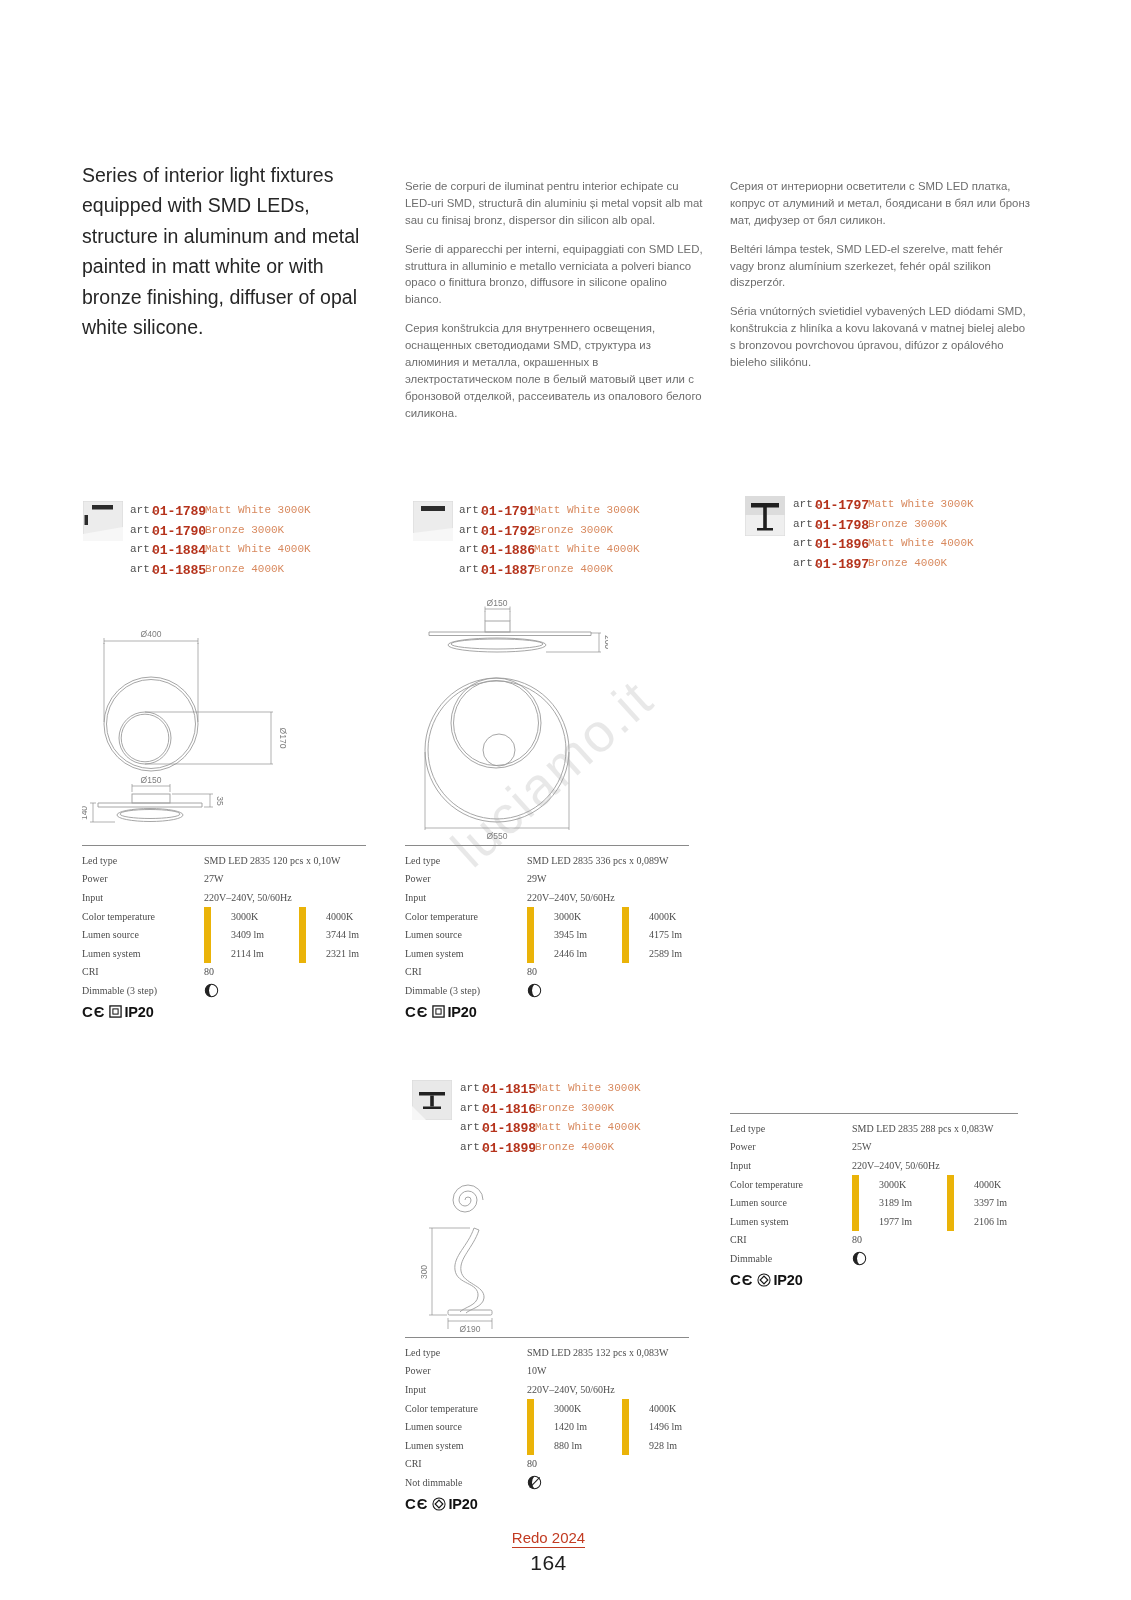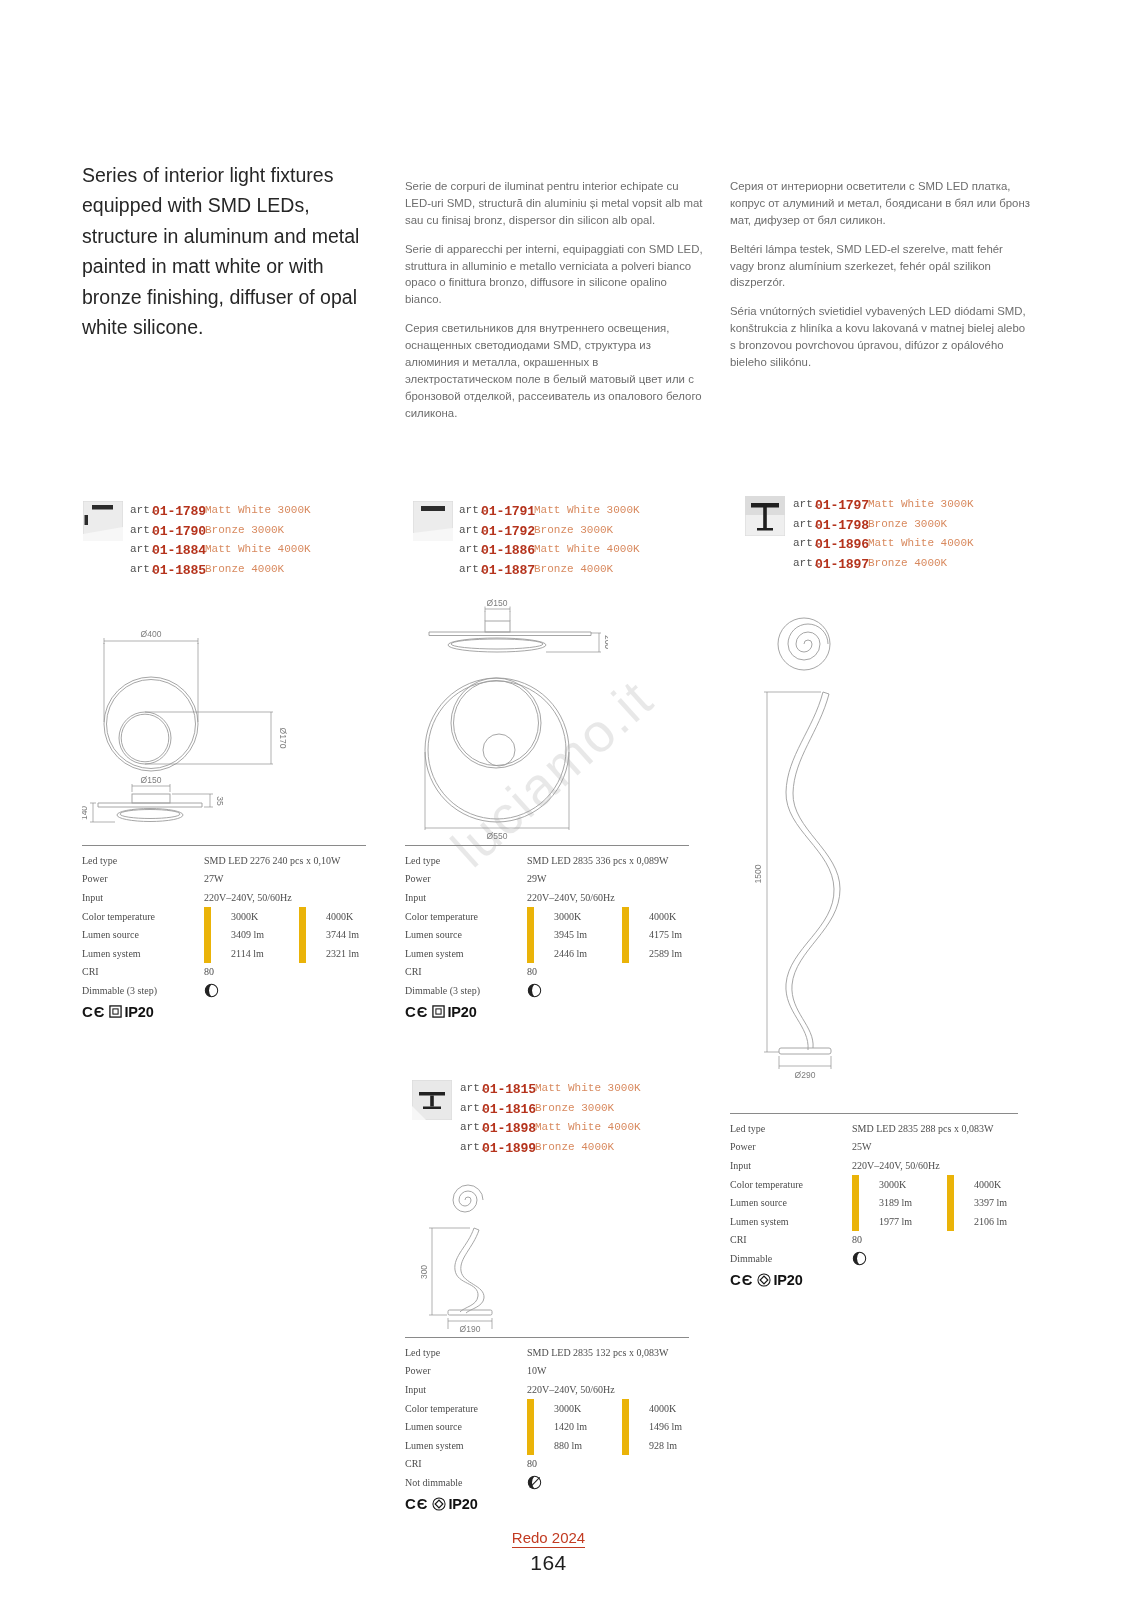--- a/index.html
+++ b/index.html
@@ -56,21 +56,21 @@
 <div class="page">
 
   <div class="watermark">luciamo.it</div>
 
 
   <div class="intro-en">Series of interior light fixtures equipped with SMD LEDs, structure in aluminum and metal painted in matt white or with bronze finishing, diffuser of opal white silicone.</div>
 
   <div class="lang-col col2">
     <p>Serie de corpuri de iluminat pentru interior echipate cu LED-uri SMD, structură din aluminiu și metal vopsit alb mat sau cu finisaj bronz, dispersor din silicon alb opal.</p>
     <p>Serie di apparecchi per interni, equipaggiati con SMD LED, struttura in alluminio e metallo verniciata a polveri bianco opaco o finittura bronzo, diffusore in silicone opalino bianco.</p>
-    <p>Серия светильников для внутреннего освещения, оснащенных светодиодами SMD, структура из алюминия и металла, окрашенных в электростатическом поле в белый матовый цвет или с бронзовой отделкой, рассеиватель из опалового белого силикона.</p>
+    <p>Серия konštrukcia для внутреннего освещения, оснащенных светодиодами SMD, структура из алюминия и металла, окрашенных в электростатическом поле в белый матовый цвет или с бронзовой отделкой, рассеиватель из опалового белого силикона.</p>
   </div>
   <div class="lang-col col3">
     <p>Серия от интериорни осветители с SMD LED платка, копрус от алуминий и метал, боядисани в бял или бронз мат, дифузер от бял силикон.</p>
     <p>Beltéri lámpa testek, SMD LED-el szerelve, matt fehér vagy bronz alumínium szerkezet, fehér opál szilikon diszperzór.</p>
     <p>Séria vnútorných svietidiel vybavených LED diódami SMD, konštrukcia z hliníka a kovu lakovaná v matnej bielej alebo s bronzovou povrchovou úpravou, difúzor z opálového bieleho silikónu.</p>
   </div>
 
   <svg class="prod-icon" style="left:83px;top:501px;" viewBox="0 0 40 40">
     <rect x="0" y="0" width="40" height="40" fill="#ececec" stroke="#d8d8d8"></rect>
     <polygon points="0,40 40,40 40,26 0,33" fill="#f7f7f7"></polygon>
@@ -134,21 +134,21 @@
       <line class="dim" x1="8" y1="177" x2="14" y2="177"></line>
       <line class="dim" x1="8" y1="196" x2="33" y2="196"></line>
       <line class="dim" x1="11" y1="177" x2="11" y2="196"></line>
       <text class="dimtxt" x="5" y="187" text-anchor="middle" transform="rotate(-90 5 187)">140</text>
     </svg>
   </div>
 
   <div class="spec" style="left:82px;top:845px;width:284px;">
     <div class="spec-row">
         <span class="spec-label">Led type</span>
-        <span class="spec-val">SMD LED 2276 240 pcs x 0,10W</span>
+        <span class="spec-val">SMD LED 2835 120 pcs x 0,10W</span>
       </div>
     <div class="spec-row">
         <span class="spec-label">Power</span>
         <span class="spec-val">27W</span>
       </div>
     <div class="spec-row">
         <span class="spec-label">Input</span>
         <span class="spec-val">220V–240V, 50/60Hz</span>
       </div>
     <div class="spec-row">
@@ -322,38 +322,20 @@
       <span class="art-number">01-1896</span>
       <span class="art-finish">Matt White 4000K</span>
     </div>
     <div class="article-row">
       <span class="art-label">art.</span>
       <span class="art-number">01-1897</span>
       <span class="art-finish">Bronze 4000K</span>
     </div>
   </div>
 
-  <div class="diagram" style="left:737px;top:592px;width:175px;height:492px;">
-    <svg width="175" height="492" viewBox="0 0 175 492">
-      <circle class="ln" cx="67" cy="52" r="26"></circle>
-      <path class="ln" d="M67,52 a4,4 0 1 1 8,0 a8,8 0 1 1 -16,0 a12,12 0 1 1 24,0 a16,16 0 1 1 -32,0 a20,20 0 1 1 40,0"></path>
-      <line class="dim" x1="30" y1="100" x2="30" y2="460"></line>
-      <line class="dim" x1="27" y1="100" x2="84" y2="100"></line>
-      <line class="dim" x1="27" y1="460" x2="42" y2="460"></line>
-      <text class="dimtxt" x="24" y="282" text-anchor="middle" transform="rotate(-90 24 282)">1500</text>
-      <path class="ln" d="M86,100 C76,138 50,164 49,200 C48,238 96,258 97,297 C98,336 52,356 49,392 C47,420 73,434 71,458"></path>
-      <path class="ln" d="M92,102 C82,140 57,166 56,201 C55,237 103,259 103,297 C103,337 58,358 55,393 C53,420 78,434 76,456"></path>
-      <line class="ln" x1="86" y1="100" x2="92" y2="102"></line>
-      <rect class="ln" x="42" y="456" width="52" height="6" rx="2"></rect>
-      <line class="dim" x1="42" y1="464" x2="42" y2="477"></line>
-      <line class="dim" x1="94" y1="464" x2="94" y2="477"></line>
-      <line class="dim" x1="42" y1="474" x2="94" y2="474"></line>
-      <text class="dimtxt" x="68" y="486" text-anchor="middle">Ø290</text>
-    </svg>
-  </div>
 
   <div class="spec" style="left:730px;top:1113px;width:288px;">
     <div class="spec-row">
         <span class="spec-label">Led type</span>
         <span class="spec-val">SMD LED 2835 288 pcs x 0,083W</span>
       </div>
     <div class="spec-row">
         <span class="spec-label">Power</span>
         <span class="spec-val">25W</span>
       </div>

